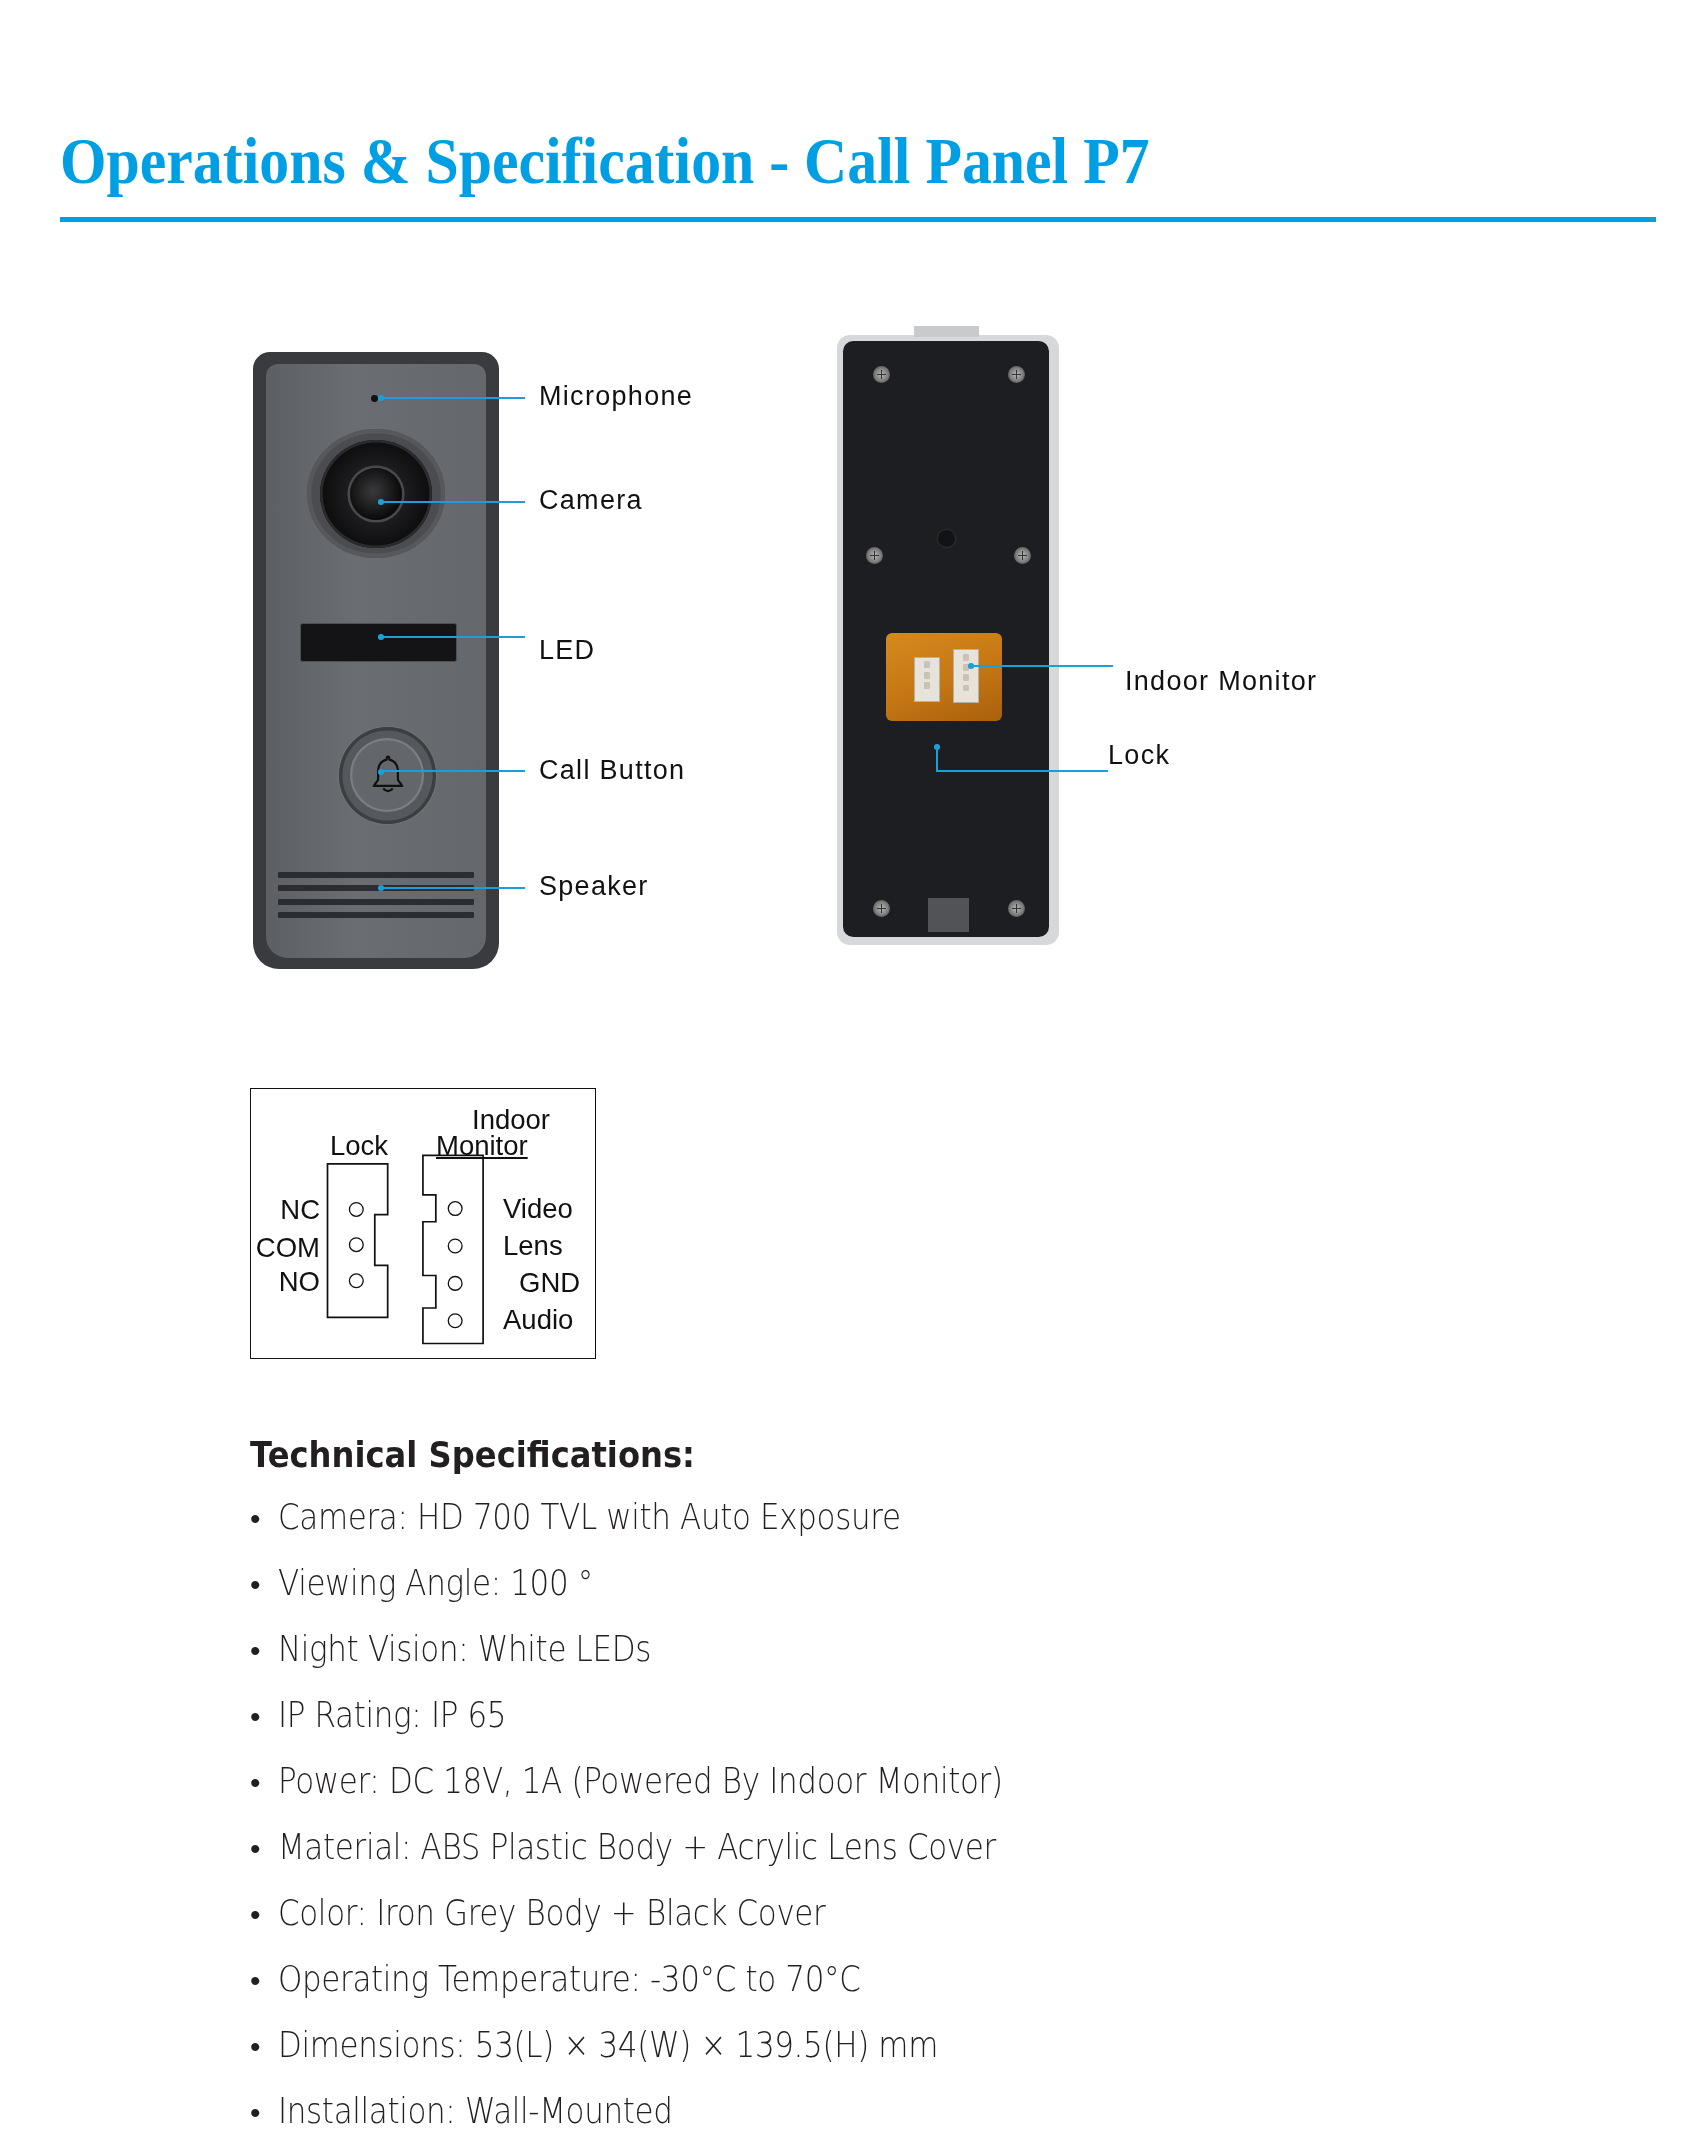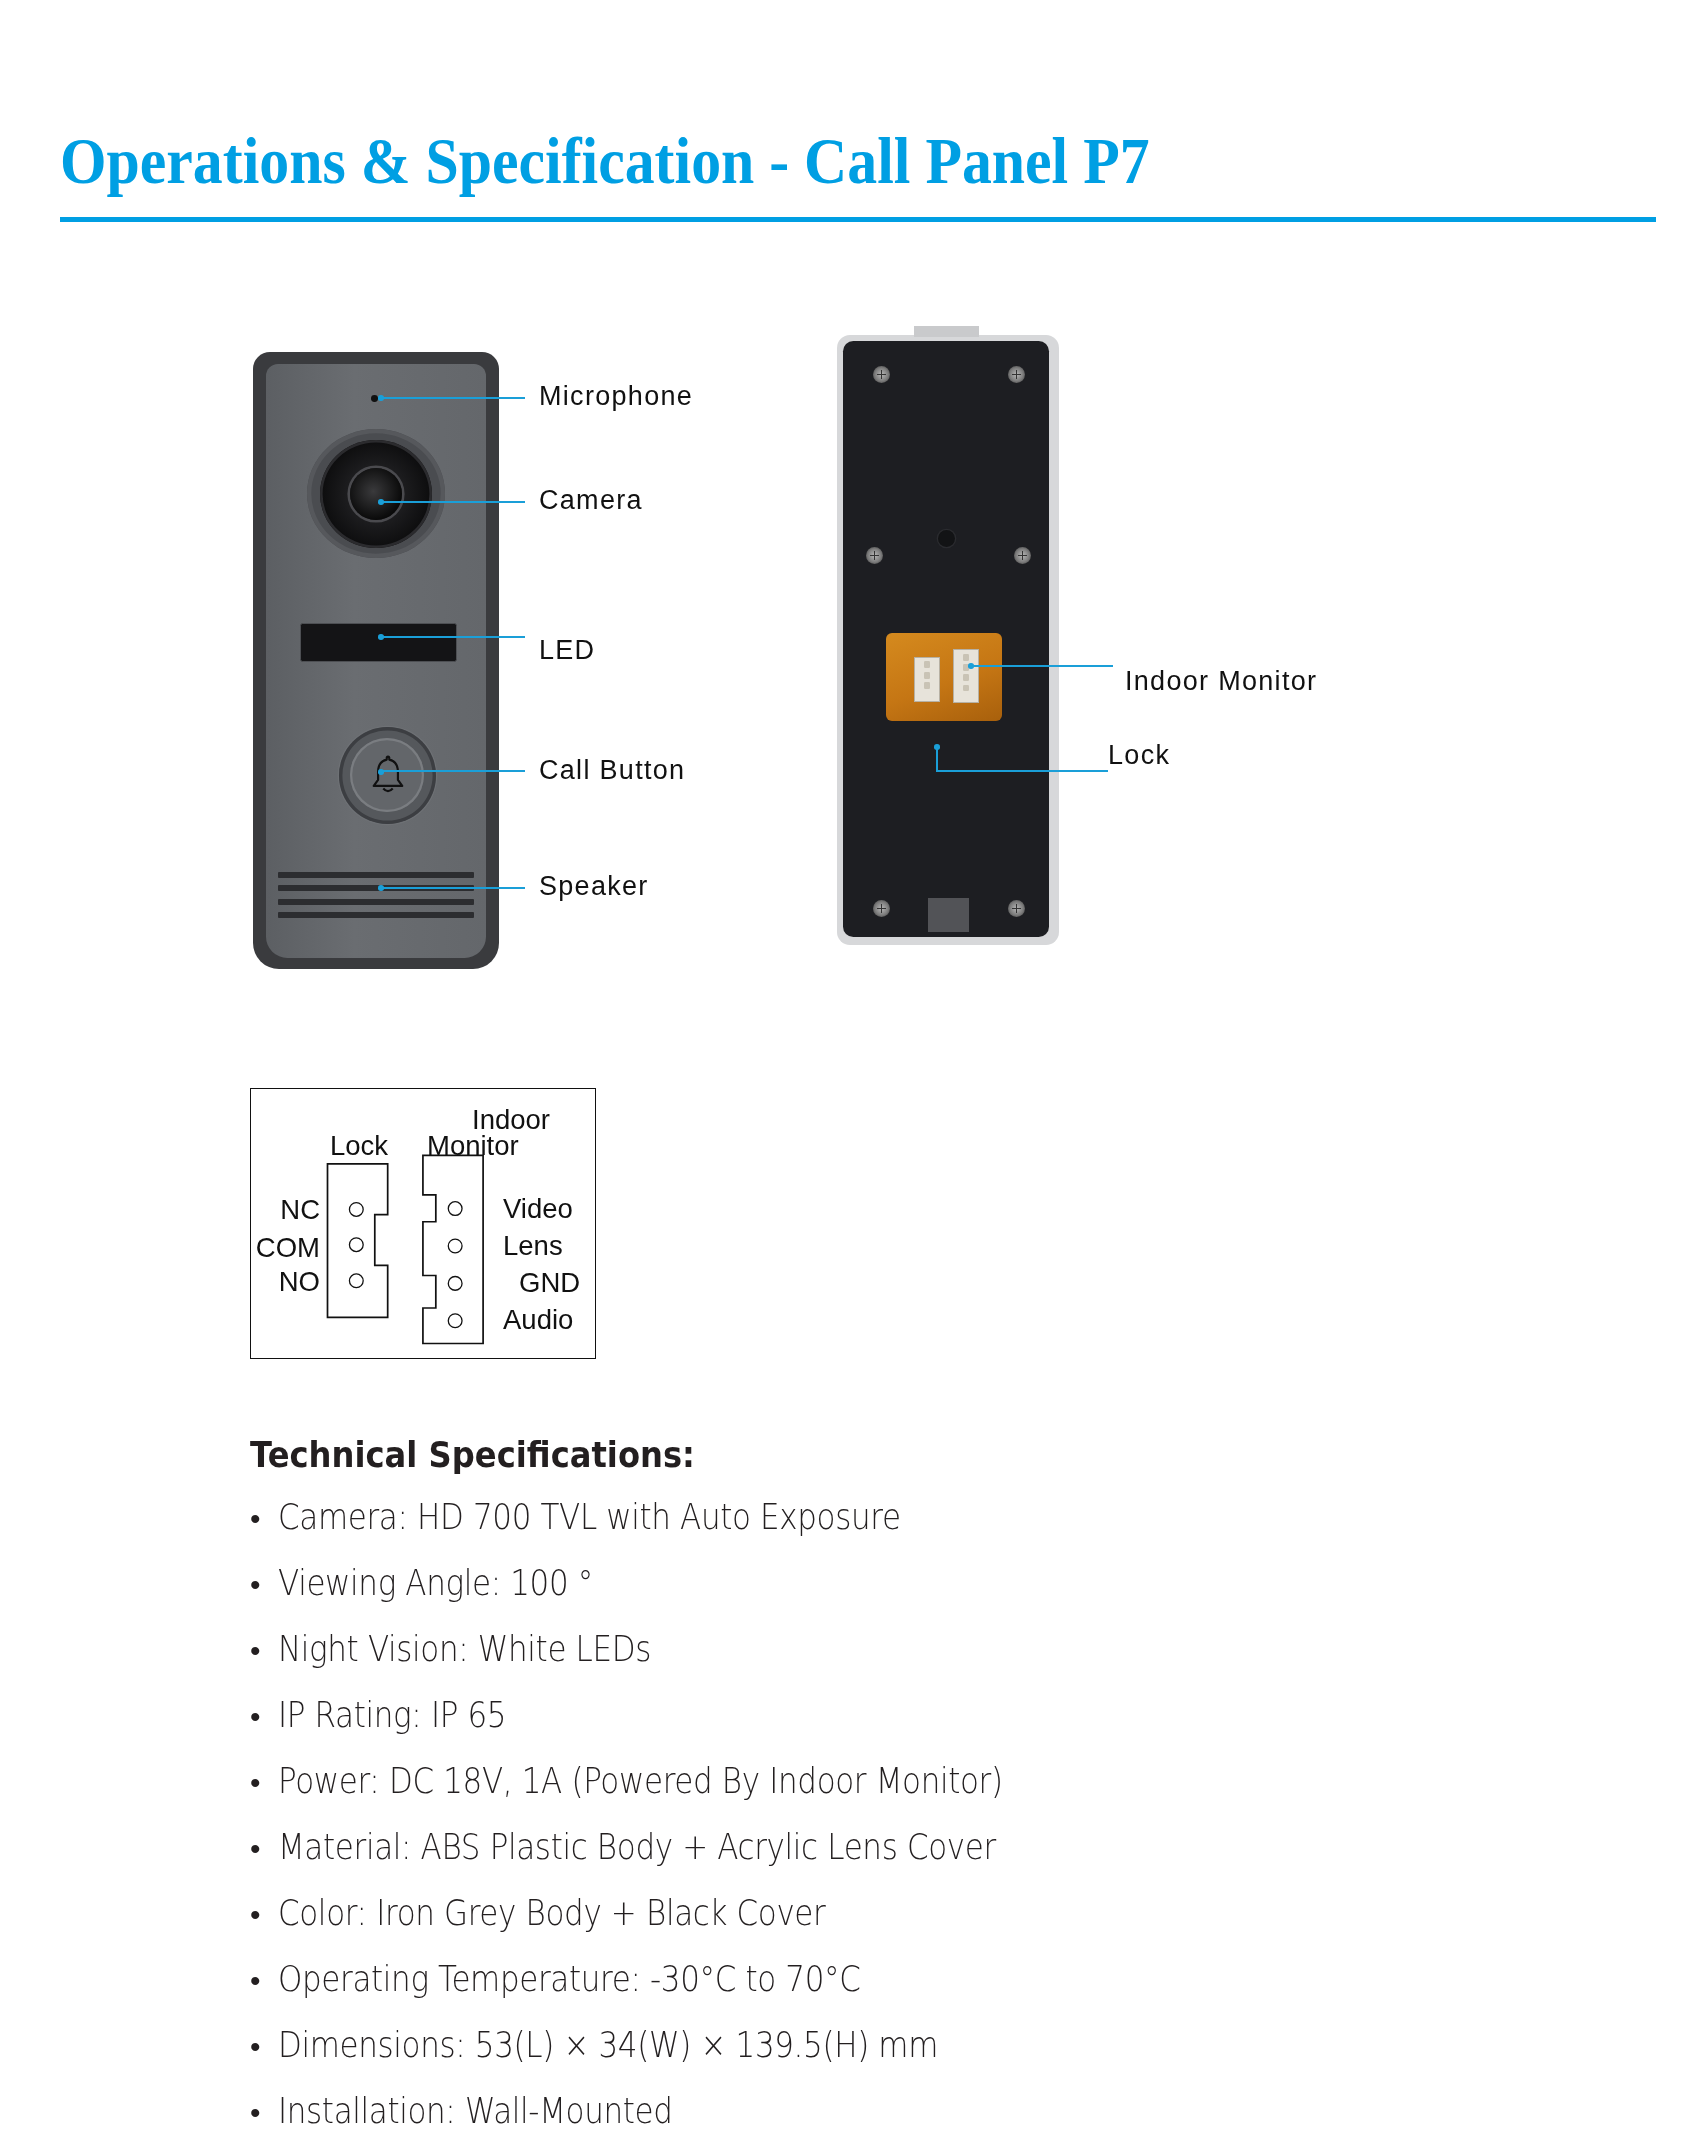--- a/index.html
+++ b/index.html
@@ -191,21 +191,21 @@
     <circle cx="245" cy="446" r="16" fill="none" stroke="#111" stroke-width="3"></circle>
 
     <path d="M400 174 L540 174 L540 650 L400 650 L400 560 L430 560 L430 478 L400 478 L400 342 L430 342 L430 274 L400 274 Z" fill="none" stroke="#111" stroke-width="4" transform="translate(0,-6) scale(1,0.92)"></path>
     <circle cx="475" cy="278" r="16" fill="none" stroke="#111" stroke-width="3"></circle>
     <circle cx="475" cy="365" r="16" fill="none" stroke="#111" stroke-width="3"></circle>
     <circle cx="475" cy="452" r="16" fill="none" stroke="#111" stroke-width="3"></circle>
     <circle cx="475" cy="539" r="16" fill="none" stroke="#111" stroke-width="3"></circle>
   </svg>
   <div class="wd-text" style="left:79px;top:43px;">Lock</div>
   <div class="wd-text" style="left:173px;top:17px;margin-left:48px;">Indoor</div>
-  <div class="wd-text" style="left:176px;top:43px;">Monitor</div>
+  <div class="wd-text" style="left:185px;top:43px;text-decoration:underline;">Monitor</div>
 
   <div class="wd-text" style="right:275px;top:107px;text-align:right;">NC</div>
   <div class="wd-text" style="right:275px;top:145px;text-align:right;">COM</div>
   <div class="wd-text" style="right:275px;top:179px;text-align:left;">NO</div>
 
   <div class="wd-text" style="left:252px;top:106px;">Video</div>
   <div class="wd-text" style="left:252px;top:143px;">Lens</div>
   <div class="wd-text" style="left:252px;top:180px;margin-left:16px;">GND</div>
   <div class="wd-text" style="left:252px;top:217px;">Audio</div>
 </div>

